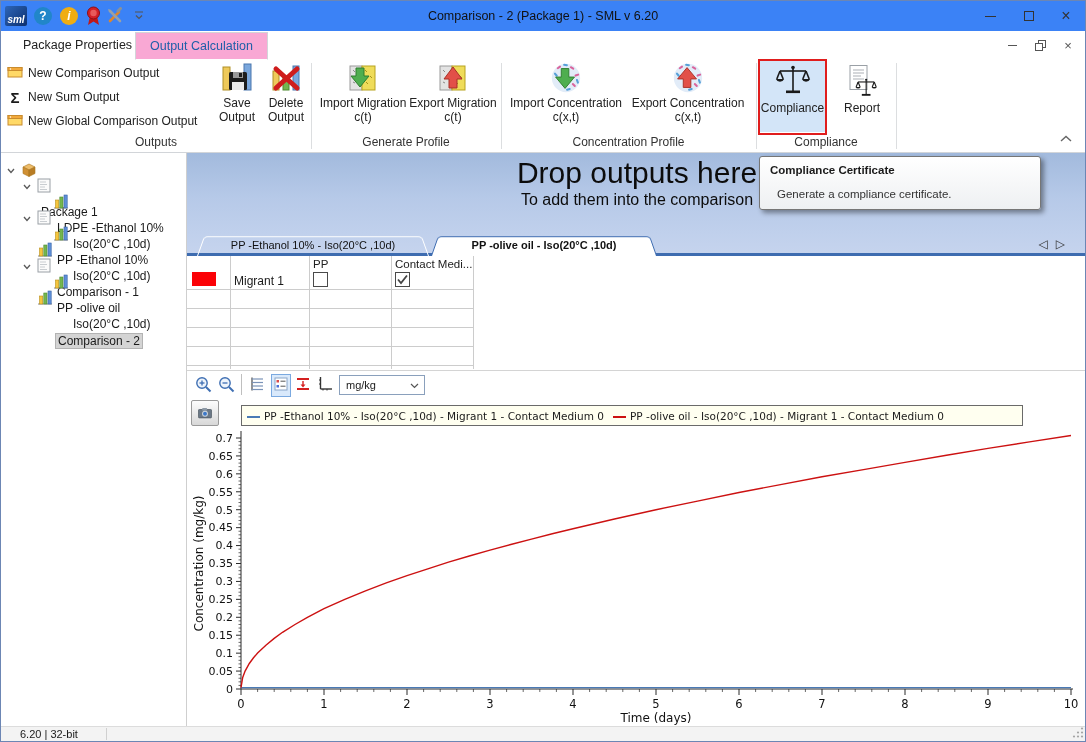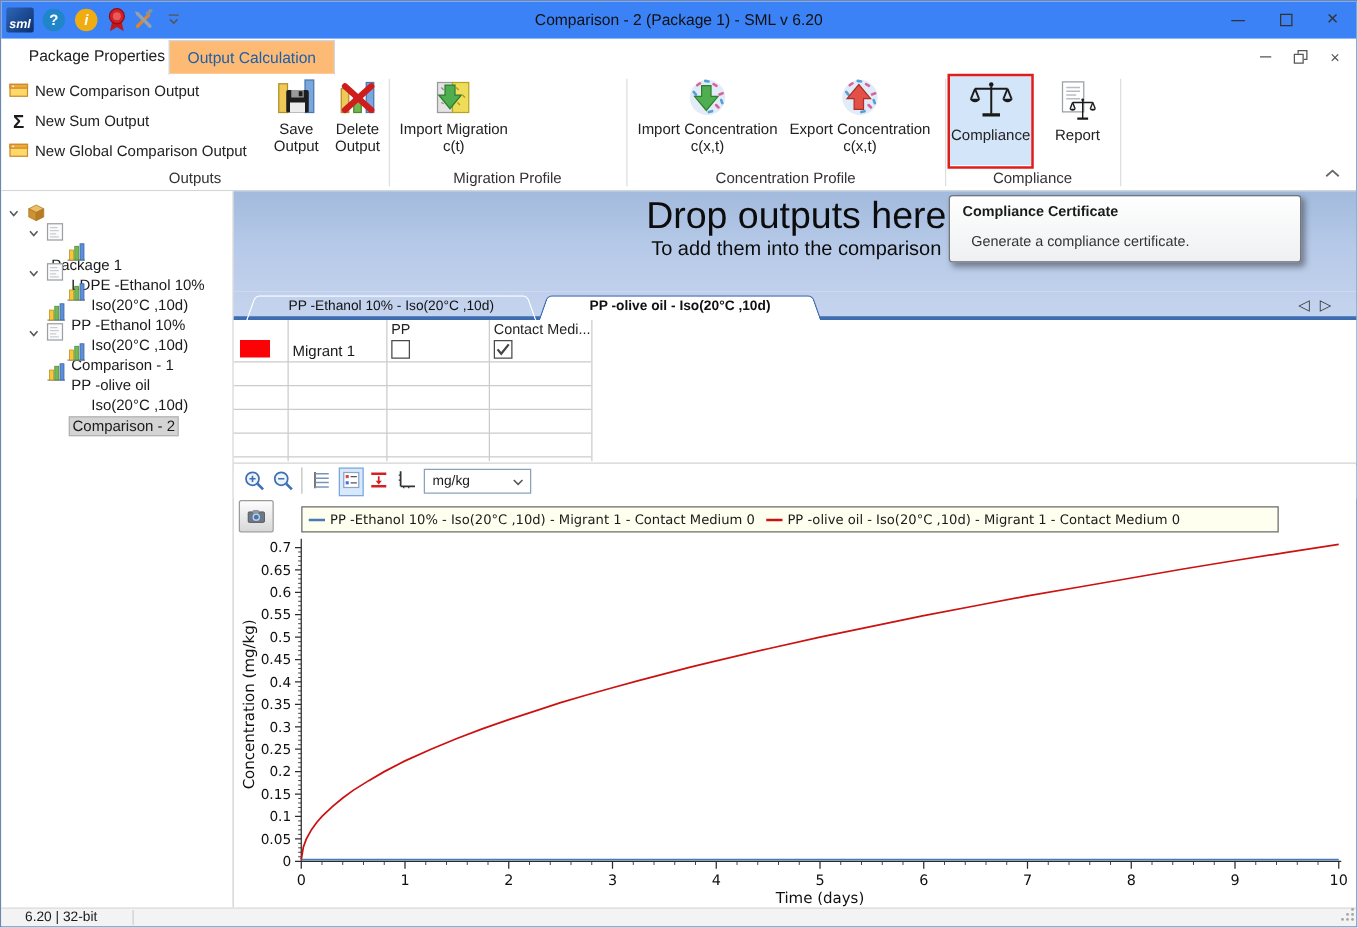--- a/index.html
+++ b/index.html
@@ -10,21 +10,21 @@
   .logo{position:absolute;left:4px;top:5px;width:22px;height:20px;border-radius:2px;background:linear-gradient(135deg,#2e66b8,#0c2f6e);color:#fff;font-style:italic;font-weight:bold;font-size:10px;display:flex;align-items:flex-end;justify-content:center;line-height:11px;padding-bottom:1px;box-sizing:border-box;}
   .qicon{position:absolute;top:6px;width:18px;height:18px;border-radius:50%;color:#fff;font-weight:bold;font-size:12px;text-align:center;line-height:18px;}
   .title-text{position:absolute;left:0;right:0;top:0;height:30px;text-align:center;line-height:30px;font-size:12.5px;color:#111;}
   .wctl{position:absolute;top:0;width:34px;height:30px;display:flex;align-items:center;justify-content:center;color:#333;}
   .glyph-min{display:inline-block;width:11px;height:1px;background:#333;}
   .glyph-max{display:inline-block;width:10px;height:10px;border:1px solid #333;box-sizing:border-box;}
   .glyph-close{font-size:16px;line-height:16px;color:#333;}
   
   .tabrow{position:absolute;left:0;top:30px;right:0;height:28px;background:#fff;}
   .rtab{position:absolute;top:1px;height:26px;line-height:26px;padding:0 14px;font-size:12.5px;color:#222;}
-  .rtab.active{border:1px solid #d2d5d9;border-bottom:1px solid #fff;background:#fdba74;color:#1f5fa8;z-index:2;}
+  .rtab.active{border:1px solid #d2d5d9;border-bottom:1px solid #fff;background:#f9a8d4;color:#1f5fa8;z-index:2;}
   .mdictl{position:absolute;top:5px;width:22px;height:18px;display:flex;align-items:center;justify-content:center;color:#555;}
   .mdi-min{display:inline-block;width:9px;height:1px;background:#555;}
   .mdi-restore{position:relative;display:inline-block;width:11px;height:11px;}
   .mdi-restore::before{content:"";position:absolute;left:3px;top:0;width:6px;height:6px;border:1px solid #555;}
   .mdi-restore::after{content:"";position:absolute;left:0;top:3px;width:6px;height:6px;border:1px solid #555;background:#fff;}
   .mdi-x{font-size:13px;color:#555;line-height:13px;}
   
   .ribbon{position:absolute;left:0;top:57px;right:0;height:95px;background:#fff;border-bottom:1px solid #d2d5d9;box-sizing:border-box;}
   .gsep{position:absolute;top:5px;width:1px;height:86px;background:#dcdee0;}
   .glabel{position:absolute;top:76px;height:16px;line-height:16px;text-align:center;font-size:12px;color:#333;}
@@ -202,21 +202,41 @@
             <g stroke="#a8941a">
               <line x1="18" y1="8" x2="20" y2="10"></line>
               <line x1="23" y1="14" x2="25" y2="16"></line>
               <line x1="19" y1="20" x2="21" y2="22"></line>
             </g>
             <polygon points="9,6 17,6 17,14 22,14 13,25 4,14 9,14" fill="#4fae4f" stroke="#2f7d2f"></polygon>
           </svg>
         </span>
       <span>Import Migration c(t)</span>
     </div>
-    <div class="glabel" style="left:310px;width:190px;">Migration Profile</div>
+    <div class="bigbtn" style="left:408px;width:88px;">
+      <span class="ic">
+          <svg width="32" height="32" viewBox="0 0 32 32">
+            <rect x="3" y="4" width="12" height="24" fill="#e3e3e3" stroke="#9a9a9a"></rect>
+            <rect x="15" y="4" width="13" height="24" fill="#efdc5a" stroke="#b8a31f"></rect>
+            <g stroke="#8a8a8a">
+              <line x1="6" y1="8" x2="8" y2="10"></line>
+              <line x1="10" y1="14" x2="12" y2="15"></line>
+              <line x1="6" y1="20" x2="8" y2="21"></line>
+            </g>
+            <g stroke="#a8941a">
+              <line x1="18" y1="8" x2="20" y2="10"></line>
+              <line x1="23" y1="14" x2="25" y2="16"></line>
+              <line x1="19" y1="20" x2="21" y2="22"></line>
+            </g>
+            <polygon points="12,26 20,26 20,17 25,17 16,5 7,17 12,17" fill="#e25048" stroke="#a83028"></polygon>
+          </svg>
+        </span>
+      <span>Export Migration c(t)</span>
+    </div>
+    <div class="glabel" style="left:310px;width:190px;">Generate Profile</div>
     <div class="gsep" style="left:500px;"></div>
 
     <div class="bigbtn" style="left:504px;width:122px;">
       <span class="ic">
           <svg width="34" height="34" viewBox="0 0 36 36">
             <circle cx="18" cy="18" r="15" fill="#e2ecf8"></circle>
             <g fill="#d9649c">
               <rect x="22" y="6" width="5" height="2.2" rx="1" transform="rotate(30 24 7)"></rect>
               <rect x="27" y="14" width="5" height="2.2" rx="1" transform="rotate(-20 29 15)"></rect>
               <rect x="24" y="24" width="5" height="2.2" rx="1" transform="rotate(45 26 25)"></rect>

